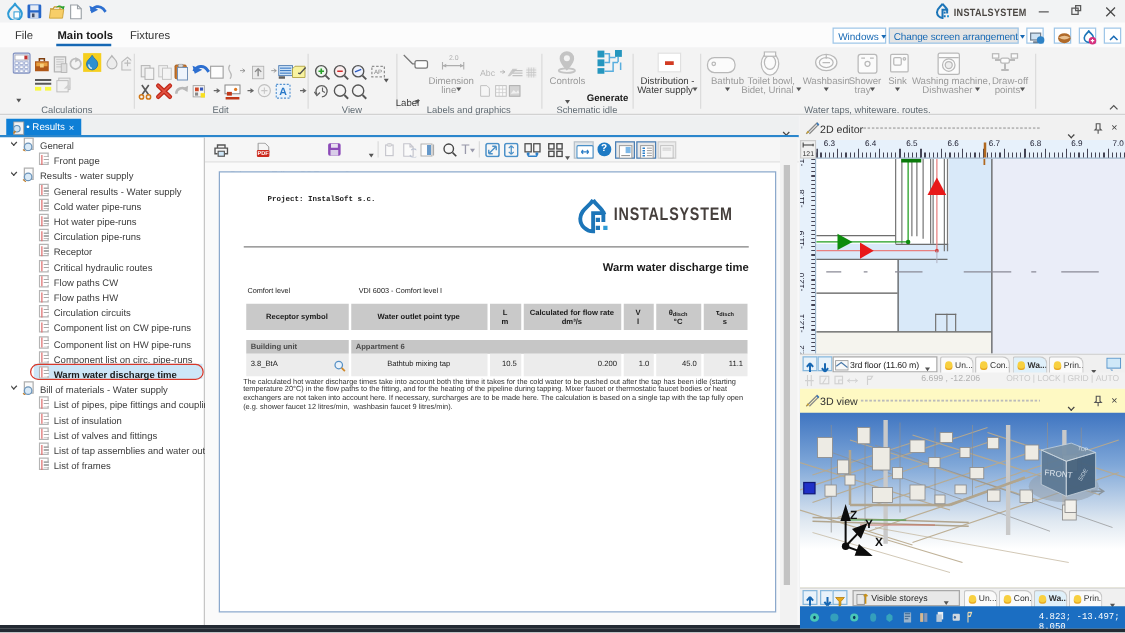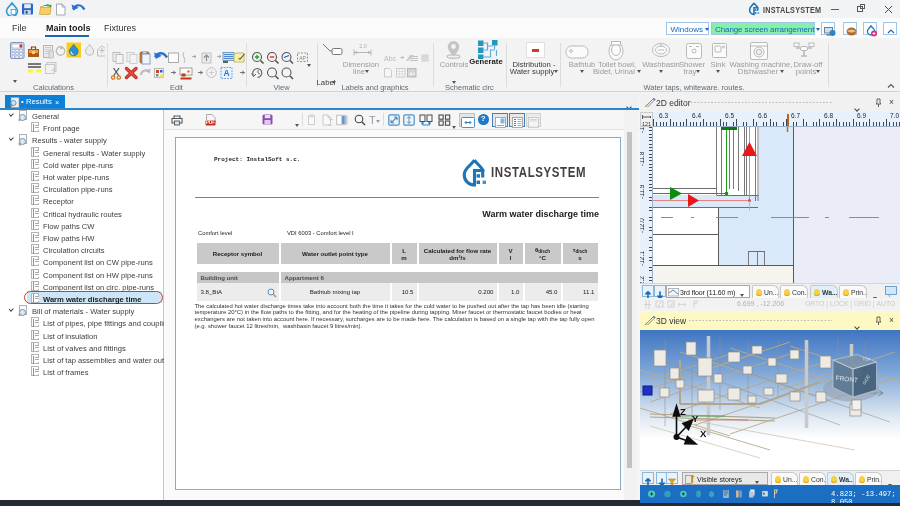--- a/index.html
+++ b/index.html
@@ -74,21 +74,21 @@
       </svg>
   </div>
 
   <div class="abs" id="menurow" style="left:0;top:18px;width:900px;height:20px;background:#fcfcfc;">
     <div class="abs" style="left:12px;top:5px;font-size:9px;color:#333;">File</div>
     <div class="abs" style="left:46px;top:4.5px;font-size:9px;font-weight:bold;color:#1a1a1a;">Main tools</div>
     <div class="abs" style="left:45px;top:16.5px;width:44px;height:2.6px;background:#1668b4;"></div>
     <div class="abs" style="left:104px;top:5px;font-size:9px;color:#333;">Fixtures</div>
 
     <div class="abs" style="left:666px;top:3.5px;width:43px;height:13.5px;border:1px solid #9fc6e8;background:#fff;font-size:8px;color:#1769b4;text-align:left;padding:2.5px 0 0 3.5px;white-space:nowrap;">Windows <i class="tri" style="border-top-color:#1769b4;"></i></div>
-    <div class="abs" style="left:711px;top:3.5px;width:104px;height:13.5px;border:1px solid #9fc6e8;background:#86efac;font-size:8px;color:#1769b4;padding:2.5px 0 0 3px;white-space:nowrap;letter-spacing:-0.1px;">Change screen arrangement <i class="tri" style="border-top-color:#1769b4;"></i></div>
+    <div class="abs" style="left:711px;top:3.5px;width:104px;height:13.5px;border:1px solid #9fc6e8;background:#e5e5e5;font-size:8px;color:#1769b4;padding:2.5px 0 0 3px;white-space:nowrap;letter-spacing:-0.1px;">Change screen arrangement <i class="tri" style="border-top-color:#1769b4;"></i></div>
     <div class="abs" style="left:821px;top:3.5px;width:14px;height:13.5px;border:1px solid #9fc6e8;background:#fff;">
       <svg width="13" height="11" viewBox="0 0 13 11" style="margin:0.5px 0 0 0.5px;">
           <rect x="1" y="1" width="9" height="6.5" fill="#6f7f90"></rect>
           <rect x="2" y="2" width="7" height="4.5" fill="#cfe2f2"></rect>
           <rect x="3.5" y="8" width="4" height="1.6" fill="#6f7f90"></rect>
           <circle cx="9.5" cy="7" r="3" fill="#2f83c6"></circle>
         </svg>
     </div>
     <div class="abs" style="left:843px;top:3.5px;width:14px;height:13.5px;border:1px solid #9fc6e8;background:#fff;">
       <svg width="13" height="11" viewBox="0 0 13 11" style="margin:0.5px 0 0 0.5px;">
@@ -115,21 +115,21 @@
     <div class="rsep" style="left:317px;"></div>
     <div class="rsep" style="left:433px;"></div>
     <div class="rsep" style="left:506px;"></div>
     <div class="rsep" style="left:560px;"></div>
     <div class="rsep" style="left:828px;"></div>
 
     <div class="glabel" style="left:0px;width:107px;">Calculations</div>
     <div class="glabel" style="left:107px;width:139px;">Edit</div>
     <div class="glabel" style="left:246px;width:71px;">View</div>
     <div class="glabel" style="left:317px;width:116px;">Labels and graphics</div>
-    <div class="glabel" style="left:433px;width:73px;">Schematic circ</div>
+    <div class="glabel" style="left:433px;width:73px;">Schematic idle</div>
     <div class="glabel" style="left:560px;width:268px;">Water taps, whiteware. routes.</div>
 
     <svg class="abs" style="left:10px;top:3px;" width="95px" height="40" viewBox="0 0 95 40">
       <rect x="0.5" y="1.5" width="13.5" height="16" rx="1.5" fill="#dfe6f5" stroke="#8090c0"></rect>
       <rect x="2" y="3" width="10.5" height="4" fill="#fff" stroke="#9090a0" stroke-width="0.5"></rect>
       <rect x="9.5" y="3.5" width="2.5" height="3" fill="#c03030"></rect>
       <g fill="#fff" stroke="#8090c0" stroke-width="0.5">
         <rect x="2" y="8.5" width="2.6" height="2.2"></rect>
           <rect x="5.9" y="8.5" width="2.6" height="2.2"></rect>
           <rect x="9.8" y="8.5" width="2.6" height="2.2"></rect>
@@ -337,21 +337,21 @@
         <rect x="0" y="0.5" width="5.5" height="5.5" fill="#2596be"></rect>
           <rect x="0" y="7.5" width="5.5" height="5.5" fill="#2596be"></rect>
           <rect x="0" y="14.5" width="5.5" height="4.5" fill="#2596be"></rect>
         <rect x="14" y="0" width="5.5" height="5.5" fill="#2596be"></rect>
         <path d="M5.5 3 h4 v7 h-4 M5.5 17 h7 v-7 h4 M16.5 5.5 v4" fill="none" stroke="#58aede" stroke-width="1.2"></path>
         <path d="M9.5 6 h5 M18.5 10 v6" fill="none" stroke="#58aede" stroke-width="1.2"></path>
       </g>
     </svg>
     <div class="rbtxt" style="left:438px;top:24px;width:32px;color:#9a9a9a;">Controls</div>
     <div class="abs" style="left:452px;top:35px;"><i class="tri"></i></div>
-    <div class="rbtxt" style="left:469px;top:21px;width:34px;color:#1a1a1a;font-weight:bold;">Generate</div>
+    <div class="rbtxt" style="left:469px;top:38px;width:34px;color:#1a1a1a;font-weight:bold;">Generate</div>
 
     <div class="abs" style="left:526px;top:4px;width:19px;height:16px;background:#fff;border:1px solid #e0e0e0;">
         <div class="abs" style="left:5px;top:6px;width:7px;height:2.6px;background:#d23b23;"></div>
       </div>
     <div class="rbtxt" style="left:508px;top:24px;width:52px;color:#3a3a3a;text-align:center;">Distribution -<br>Water supply<i class="tri"></i></div>
 
     <svg class="abs" style="left:560px;top:3px;" width="268" height="21" viewBox="0 0 268 21">
       <g stroke="#b9b9b9" fill="none" stroke-width="1">
         <rect x="6" y="5" width="22" height="12" rx="5.5" fill="#fbfbfb"></rect>
           <circle cx="11" cy="10" r="1.4"></circle>

